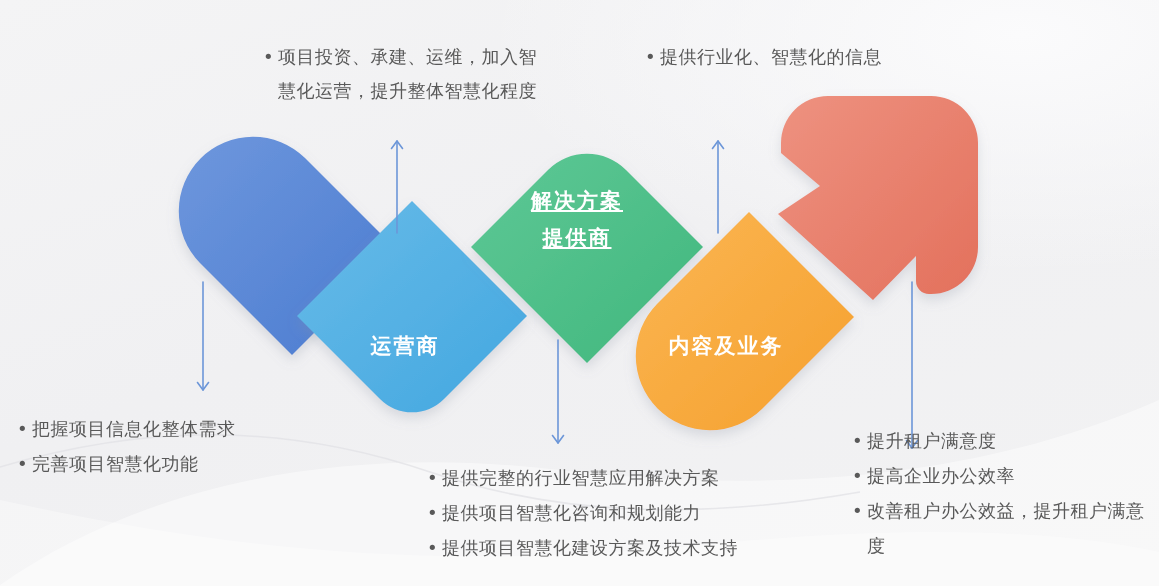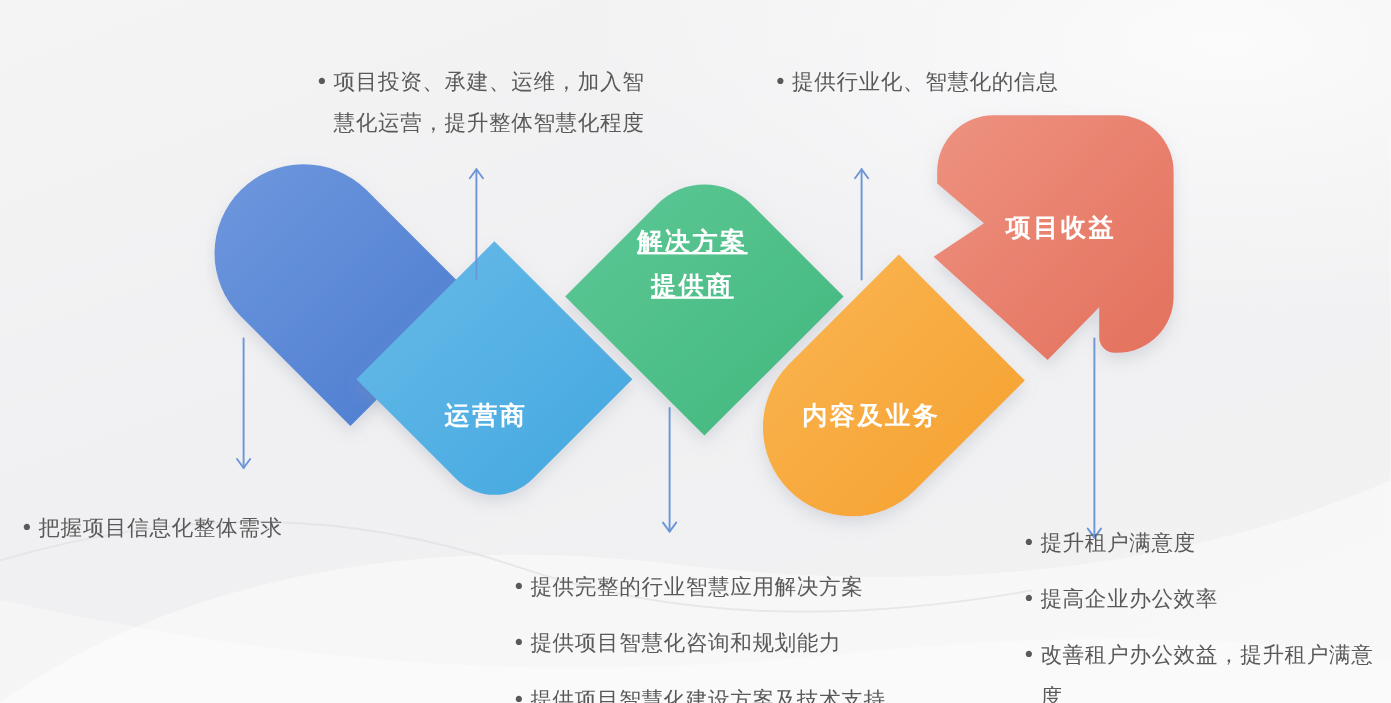--- a/index.html
+++ b/index.html
@@ -27,21 +27,20 @@
   .note{
     position:absolute;
     color:#595959;
     font-size:18px;
     line-height:34px;
     letter-spacing:0.5px;
   }
   .note .note-item{
     position:relative;
     padding-left:16px;
-    margin-top:12px;
   }
   .note .note-item::before{
     content:"\2022";
     position:absolute;
     left:1px;top:0;
     color:#595959;
   }
   .note-wrap{width:292px;}
 </style>
 </head>
@@ -119,34 +118,32 @@
   <div class="node-label" style="left:315px;top:328px;">
     <span>运营商</span>
   </div>
   <div class="node-label" style="left:487px;top:183px;text-decoration:underline;">
     <div>解决方案</div>
     <div>提供商</div>
   </div>
   <div class="node-label" style="left:636px;top:328px;">
     <span>内容及业务</span>
   </div>
-  <div class="node-label" style="left:794px;top:172px;">
-    <span>项目收益</span>
-  </div>
 
   <div class="note note-wrap" style="left:262px;top:40px;">
     <div class="note-item">项目投资、承建、运维，加入智慧化运营，提升整体智慧化程度</div>
   </div>
 
   <div class="note" style="left:644px;top:40px;text-align:right;">
     <div class="note-item">提供行业化、智慧化的信息</div>
   </div>
 
   <div class="note" style="left:16px;top:411px;line-height:35px;">
     <div class="note-item">把握项目信息化整体需求</div>
+    <div class="note-item">完善项目智慧化功能</div>
   </div>
 
   <div class="note" style="left:426px;top:460px;line-height:35px;">
     <div class="note-item">提供完整的行业智慧应用解决方案</div>
     <div class="note-item">提供项目智慧化咨询和规划能力</div>
     <div class="note-item">提供项目智慧化建设方案及技术支持</div>
   </div>
 
   <div class="note" style="left:851px;top:423px;line-height:35px;">
     <div class="note-item">提升租户满意度</div>

